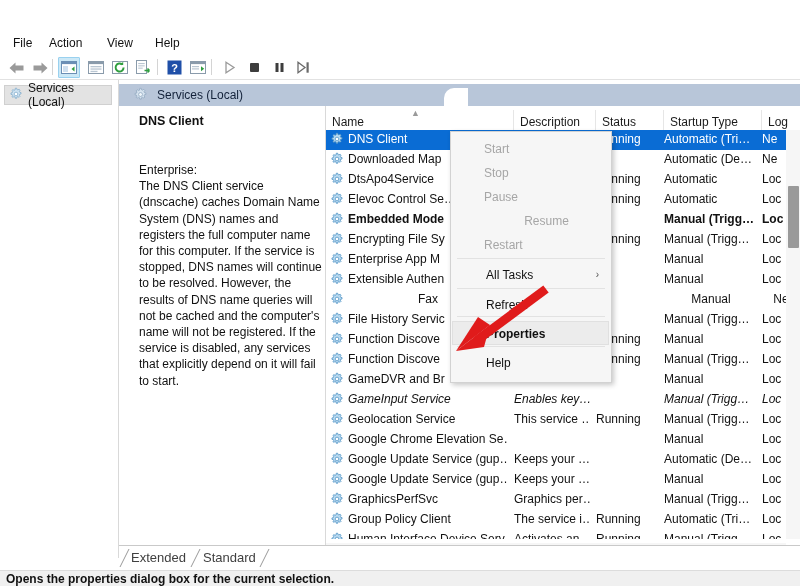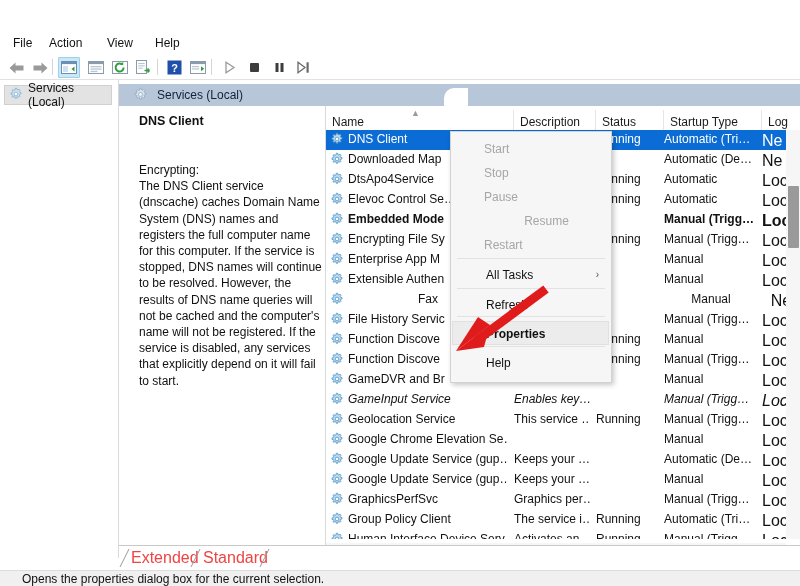--- a/index.html
+++ b/index.html
@@ -69,40 +69,40 @@
   .row{position:absolute;left:0;width:475px;height:20px;}
   .row.sel{background:#0a6cd4;}
   .row .cico{position:absolute;left:4px;top:2px;}
   .row .nm{position:absolute;left:22px;top:2px;width:160px;font-size:12px;color:#111;
            white-space:nowrap;overflow:hidden;}
   .row .ds{position:absolute;left:188px;top:2px;width:76px;font-size:12px;color:#111;
            white-space:nowrap;overflow:hidden;}
   .row .st{position:absolute;left:270px;top:2px;width:62px;font-size:12px;color:#111;white-space:nowrap;}
   .row .sp{position:absolute;left:338px;top:2px;width:94px;font-size:12px;color:#111;
            white-space:nowrap;overflow:hidden;}
-  .row .lo{position:absolute;left:436px;top:2px;width:38px;font-size:16px;color:#111;
+  .row .lo{position:absolute;left:436px;top:2px;width:38px;font-size:12px;color:#111;
            white-space:nowrap;overflow:hidden;}
   .row.sel .nm,.row.sel .ds,.row.sel .st,.row.sel .sp,.row.sel .lo{color:#ffffff;}
 
   
   .vscroll{position:absolute;right:0;top:24px;width:15px;height:409px;background:#f6f6f6;}
   .vthumb{position:absolute;left:2px;width:11px;background:#9a9a9a;border-radius:1px;}
   .hscroll{position:absolute;left:0;bottom:0;width:460px;height:15px;background:#f6f6f6;}
   .hthumb{position:absolute;top:2px;height:11px;background:#9a9a9a;border-radius:1px;}
 
   
   .tabsrow{position:absolute;left:119px;top:546px;width:681px;height:24px;background:#ffffff;}
-  .tab{position:absolute;top:2px;height:20px;line-height:20px;font-size:16px;color:#ef4444;}
+  .tab{position:absolute;top:2px;height:20px;line-height:20px;font-size:13px;color:#404040;}
   .tabslash{position:absolute;top:2px;width:12px;height:20px;}
   .tabline{position:absolute;left:119px;top:545px;width:681px;height:1px;background:#c9c9c9;}
 
   
   .statusbar{position:absolute;left:0;top:570px;width:800px;height:16px;background:#f0f0f0;
              border-top:1px solid #dcdcdc;}
-  .statusbar .txt{position:absolute;left:22px;top:1px;font-size:12px;color:#111;}
+  .statusbar .txt{position:absolute;left:6px;top:1px;font-size:12px;color:#111;font-weight:bold;}
 
   
   .ctxmenu{position:absolute;left:450px;top:131px;width:160px;height:250px;background:#f6f6f6;
            border:1px solid #d2d2d2;box-shadow:2px 2px 5px rgba(0,0,0,.22);}
   .mi{position:absolute;left:1px;width:157px;height:24px;line-height:24px;font-size:12px;
       padding-left:34px;box-sizing:border-box;color:#111;white-space:nowrap;}
   .mi.dis{color:#a6a6a6;padding-left:32px;}
   .mi.hot{background:#ececec;border:1px solid #e0e0e0;font-weight:bold;padding-left:33px;}
   .mi .arw{position:absolute;right:10px;top:0;font-size:10px;color:#555;}
   .msep{position:absolute;left:6px;width:148px;height:1px;background:#e2e2e2;}
@@ -231,21 +231,21 @@
           <circle cx="8" cy="8" r="2.1" fill="#eef4f9" stroke="#8fa7bf" stroke-width=".8"></circle>
         </svg>
       </span>
       <span class="txt">Services (Local)</span>
       <div class="pane-head-round"></div>
     </div>
 
     <div class="detail">
       <div class="svc-title">DNS Client</div>
       <div class="desc">
-        <span class="h">Encrypting:</span>
+        <span class="h">Enterprise:</span>
         <span>The DNS Client service (dnscache) caches Domain Name System (DNS) names and registers the full computer name for this computer. If the service is stopped, DNS names will continue to be resolved. However, the results of DNS name queries will not be cached and the computer's name will not be registered. If the service is disabled, any services that explicitly depend on it will fail to start.</span>
       </div>
     </div>
 
     <div class="listview">
 
       <div class="colhead">
         <div class="c" style="left:0;width:188px">Name</div>
         <div class="sortmark">▲</div>
         <div class="c" style="left:188px;width:82px">Description</div>

